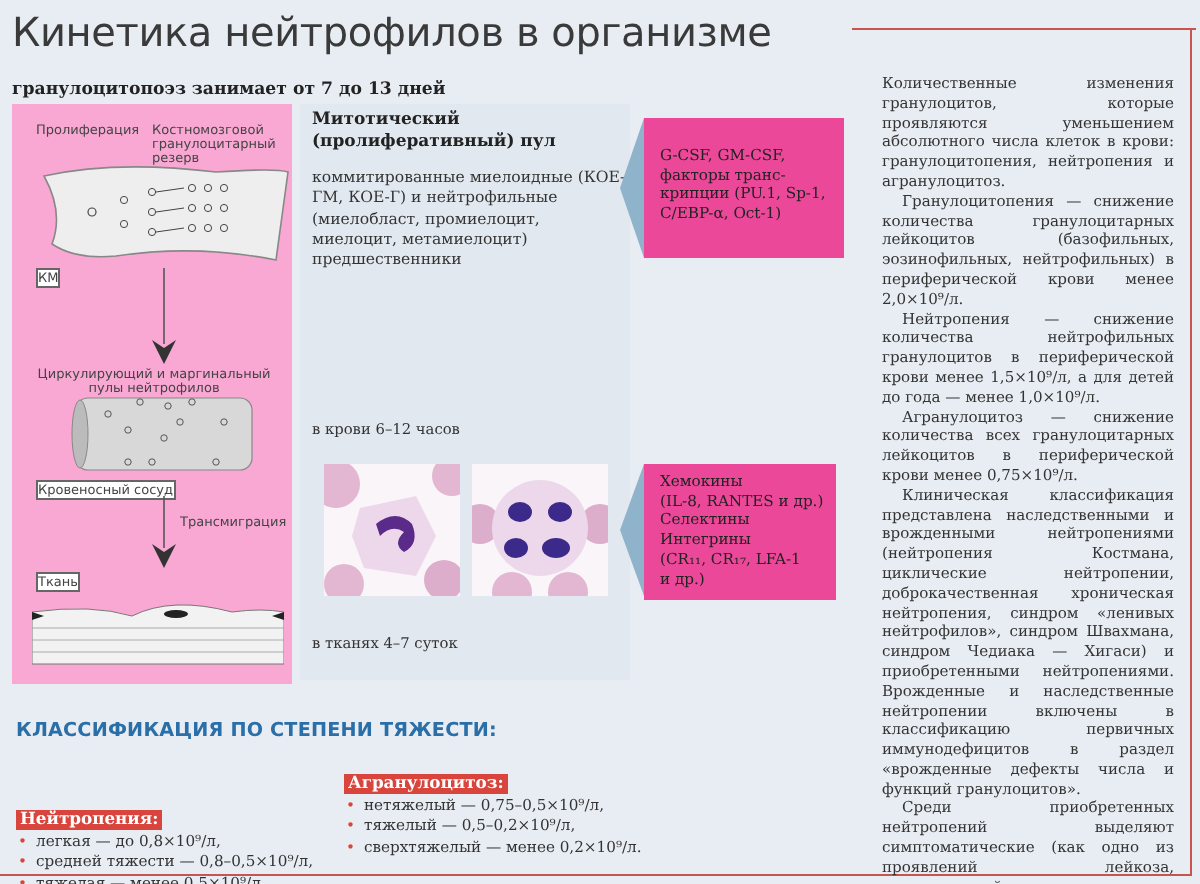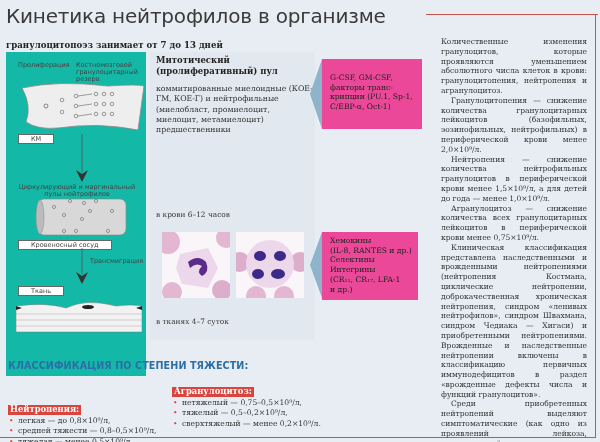--- a/index.html
+++ b/index.html
@@ -1,23 +1,23 @@
 <!DOCTYPE html>
 <html><head>
 <meta charset="utf-8">
 <style>
   * { box-sizing: border-box; margin: 0; padding: 0; }
   body { width: 600px; height: 442px; background: #e8edf3; position: relative; overflow: hidden; font-family: "DejaVu Serif", serif; color: #333; }
   .title { position: absolute; left: 6px; top: 4px; font-family: "DejaVu Sans", sans-serif; font-size: 20px; color: #3a3a3a; font-weight: normal; letter-spacing: -0.2px; }
   .frame { position: absolute; left: 0; top: 14px; width: 596px; height: 424px; border-right: 1.5px solid #c9534f; border-bottom: 1.5px solid #c9534f; pointer-events: none; }
   .frame-top { position: absolute; left: 426px; top: 14px; width: 172px; height: 0; border-top: 1.5px solid #c9534f; }
   .subhead { position: absolute; left: 6px; top: 40px; font-size: 8.6px; font-weight: bold; color: #222; }
-  .diagram { position: absolute; left: 6px; top: 52px; width: 140px; height: 324px; background: #14b8a6; }
+  .diagram { position: absolute; left: 6px; top: 52px; width: 140px; height: 290px; background: #f9a8d4; }
   .dlabel { position: absolute; font-family: "DejaVu Sans", sans-serif; font-size: 6.5px; color: #444; line-height: 1.1; }
-  .boxlabel { position: absolute; font-family: "DejaVu Sans", sans-serif; font-size: 6.5px; color: #444; border: 0.8px solid #666; padding: 0 12px; background: #fff; }
+  .boxlabel { position: absolute; font-family: "DejaVu Sans", sans-serif; font-size: 6.5px; color: #444; border: 0.8px solid #666; padding: 0 0; background: #fff; }
   .pool { position: absolute; left: 150px; top: 52px; width: 165px; height: 288px; background: #e2e8ef; }
   .pool h3 { position: absolute; left: 6px; top: 3px; font-size: 8.5px; font-weight: bold; color: #222; line-height: 1.25; }
   .pool p { position: absolute; left: 6px; top: 32px; width: 158px; font-size: 7.8px; color: #333; line-height: 1.33; }
   .pool .blood { position: absolute; left: 6px; top: 158px; font-size: 7.4px; color: #333; }
   .pool .tissue { position: absolute; left: 6px; top: 265px; font-size: 7.4px; color: #333; }
   .micro { position: absolute; top: 232px; width: 68px; height: 66px; background: #faf5f9; overflow: hidden; }
   .arrowbox { position: absolute; background: #ec4899; padding-left: 43px; }
   .arrowbox .tri { position: absolute; left: -12px; top: 0; width: 0; height: 0; border-right: 12px solid #8fb3cb; }
   .arrowbox p { position: absolute; left: 8px; font-size: 7.6px; line-height: 1.28; color: #222; }
   .rtext { position: absolute; left: 441px; top: 37px; width: 146px; font-size: 7.55px; line-height: 1.3; color: #333; text-align: justify; }

